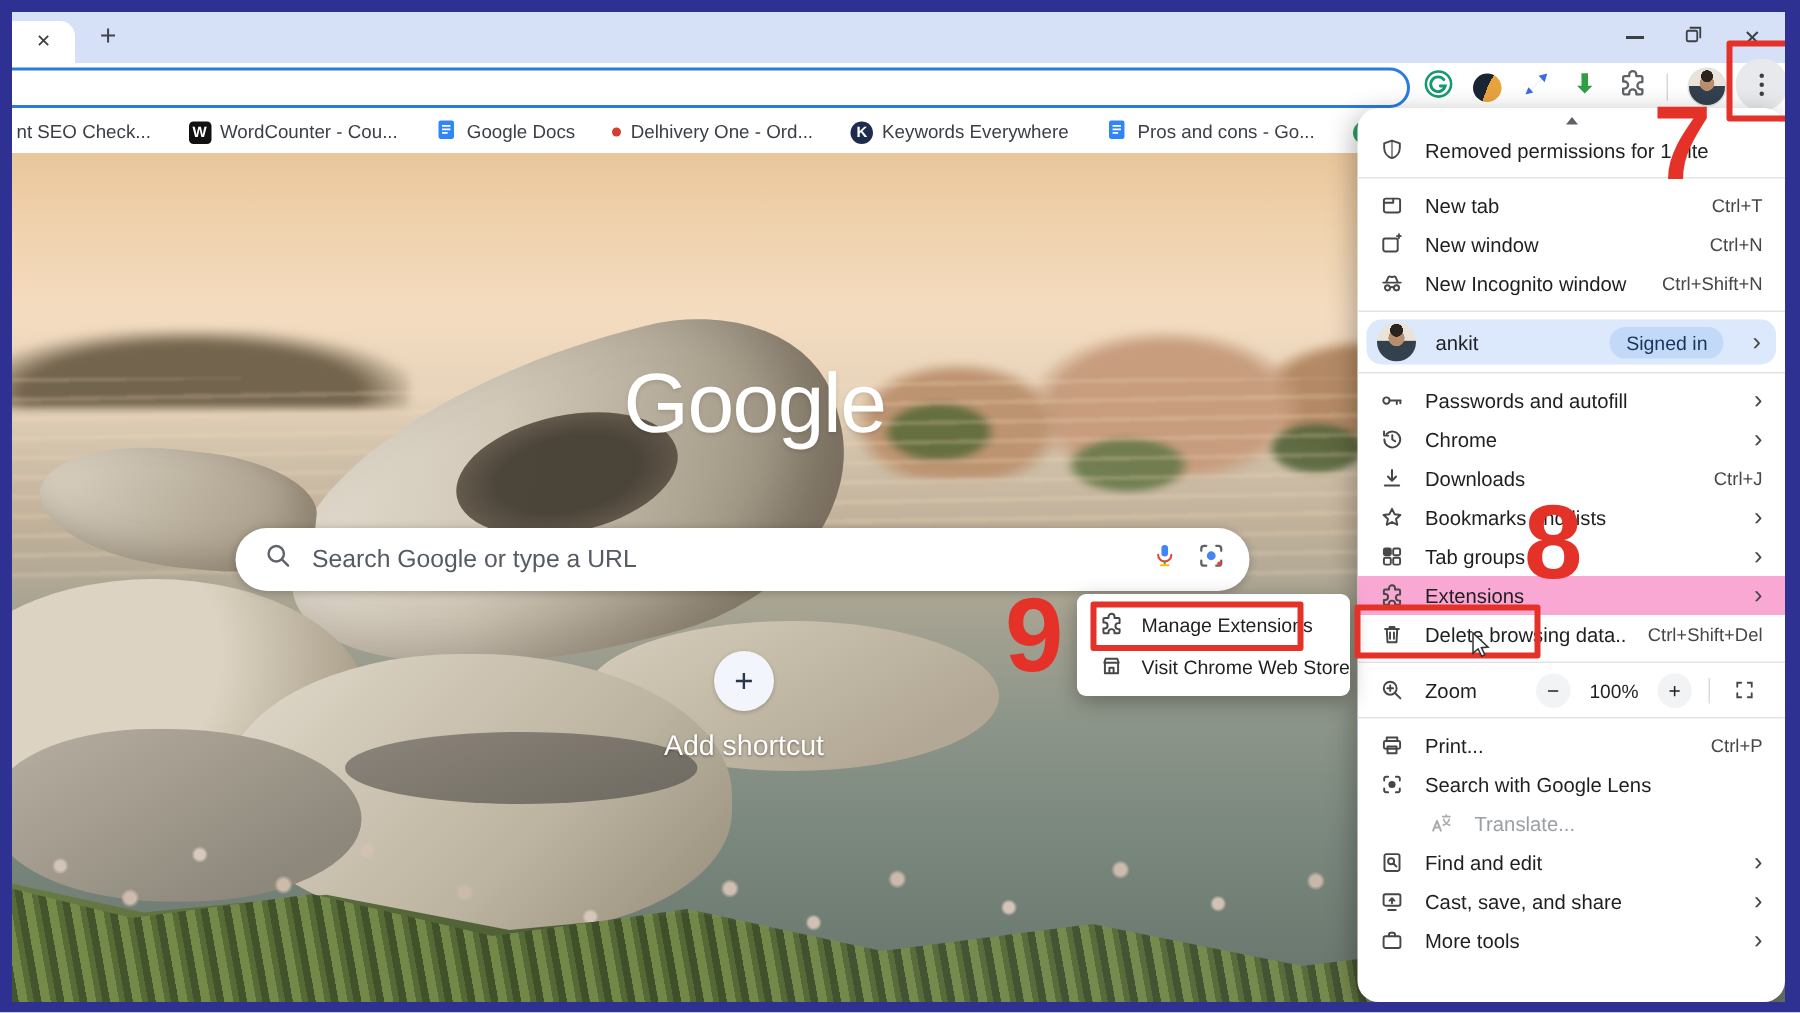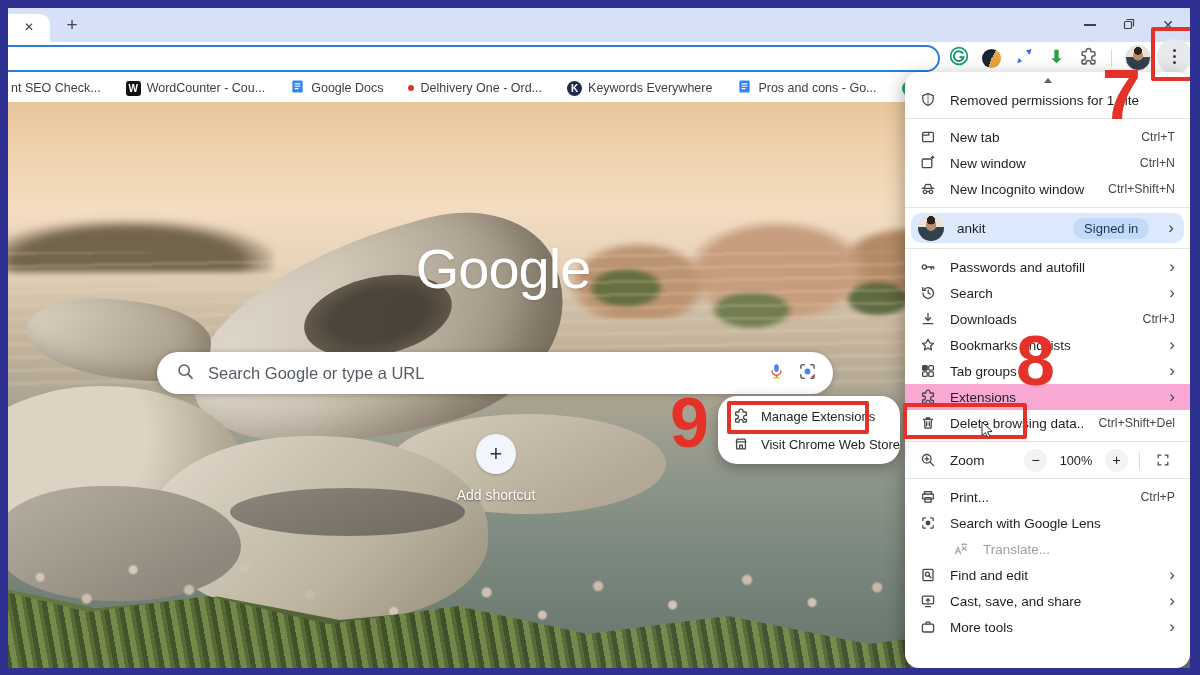--- a/index.html
+++ b/index.html
@@ -103,21 +103,21 @@
      clip-path: polygon(0 18%, 9% 40%, 21% 24%, 33% 52%, 46% 34%, 59% 62%, 73% 44%, 87% 72%, 100% 56%, 100% 100%, 0 100%); }
 
   .google-logo { position:absolute; left:305px; top:134px; width:380px; text-align:center;
      font-size:56px; font-weight:500; color:#fff; letter-spacing:-1px; text-shadow:0 1px 3px rgba(0,0,0,.12); }
   .searchpill { position:absolute; left:149px; top:250px; width:676px; height:42px; background:#fff; border-radius:22px;
      box-shadow:0 1px 6px rgba(32,33,36,.3); display:flex; align-items:center; padding:0 16px 0 19px; gap:13px; }
   .ntp-input { flex:1; border:none; outline:none; font-size:16.5px; color:#202124; font-family:"Liberation Sans",sans-serif; background:transparent; }
   .ntp-input::placeholder { color:#555b62; opacity:1; }
   .addshort { position:absolute; left:468px; top:332px; width:40px; height:40px; border-radius:50%; background:#f2f5fb;
      display:flex; align-items:center; justify-content:center; font-size:22px; color:#2c3550; box-shadow:0 1px 3px rgba(0,0,0,.2); }
-  .addshort-label { position:absolute; left:418px; top:385px; width:140px; text-align:center; font-size:14px; color:#fff; text-shadow:0 1px 2px rgba(0,0,0,.45); }
+  .addshort-label { position:absolute; left:418px; top:385px; width:140px; text-align:center; font-size:19px; color:#fff; text-shadow:0 1px 2px rgba(0,0,0,.45); }
 
   
   .menu { position:absolute; left:897px; top:64px; width:285px; height:596px; background:#fff; border-radius:14px;
      box-shadow:-2px 4px 18px rgba(0,0,0,.3); z-index:30; padding-top:2px; font-size:13.5px; color:#1f1f1f; overflow:hidden; }
   .menu-caret { height:13px; display:flex; align-items:center; justify-content:center; }
   .menu-caret i { width:0; height:0; border-left:4px solid transparent; border-right:4px solid transparent; border-bottom:5px solid #5f6368; }
   .mi { display:flex; align-items:center; height:26px; padding:0 15px 0 14px; gap:13px; }
   .mi-ic { width:18px; height:16px; display:flex; align-items:center; justify-content:center; flex:0 0 18px; }
   .mi-label { flex:1; white-space:nowrap; overflow:hidden; }
   .mi-sc { color:#474747; font-size:12.3px; white-space:nowrap; }
@@ -132,21 +132,21 @@
   .mi-hover { background:#f9a8d4; }
   .mi-dis { color:#9aa0a6;margin-left:33px; }
   .mi-dis svg { opacity:.45; }
   .zoom-ctrls { display:flex; align-items:center; gap:8px; }
   .zoom-btn { width:23px; height:23px; border-radius:50%; background:#f1f3f4; display:flex; align-items:center; justify-content:center; font-size:14px; color:#202124; }
   .zoom-val { width:42px; text-align:center; font-size:12.8px; }
   .zsep { width:1px; height:17px; background:#dadce0; margin:0 3px; }
   .fs-btn { width:24px; height:24px; border-radius:6px; display:flex; align-items:center; justify-content:center; }
 
   
-  .submenu { position:absolute; left:710px; top:388px; width:182px; height:68px; background:#fff; border-radius:19px;
+  .submenu { position:absolute; left:710px; top:388px; width:182px; height:68px; background:#fff; border-radius:6px;
      box-shadow:0 4px 14px rgba(0,0,0,.3); z-index:31; padding:6px 0; font-size:13px; color:#1f1f1f; }
   .smi { display:flex; align-items:center; height:28px; padding:0 12px 0 14px; gap:11px; white-space:nowrap; }
 
   
   .redbox { position:absolute; border:4px solid #e53228; border-radius:2px; z-index:50; }
   .rednum { position:absolute; color:#e53228; font-size:70px; font-weight:bold; z-index:50; line-height:1; }
   .box7 { left:1143px; top:19px; width:46px; height:54px; }
   .num7 { left:1094px; top:52px; }
   .num8 { left:1008px; top:318px; }
   .boxext { left:895px; top:395px; width:124px; height:36px; }
@@ -372,21 +372,21 @@
           <span class="mi-ch">›</span>
         </div>
         <div class="mi">
           <span class="mi-ic">
             <svg viewBox="0 0 16 16" width="16" height="16" fill="none" stroke="#474747" stroke-width="1.3" stroke-linecap="round" stroke-linejoin="round">
               <path d="M2.9 8a5.3 5.3 0 1 0 1.5-3.7"></path>
               <path d="M2.7 2.6v2.8h2.8"></path>
               <path d="M8.2 5.2V8l2 1.2"></path>
             </svg>
           </span>
-          <span class="mi-label">Search</span>
+          <span class="mi-label">Chrome</span>
           <span class="mi-ch">›</span>
         </div>
         <div class="mi">
           <span class="mi-ic">
             <svg viewBox="0 0 16 16" width="16" height="16" fill="none" stroke="#474747" stroke-width="1.3" stroke-linecap="round" stroke-linejoin="round">
               <path d="M8 2.3v7.2M5.3 6.7L8 9.5l2.7-2.8M3.2 12.6h9.6"></path>
             </svg>
           </span>
           <span class="mi-label">Downloads</span>
           <span class="mi-sc">Ctrl+J</span>

